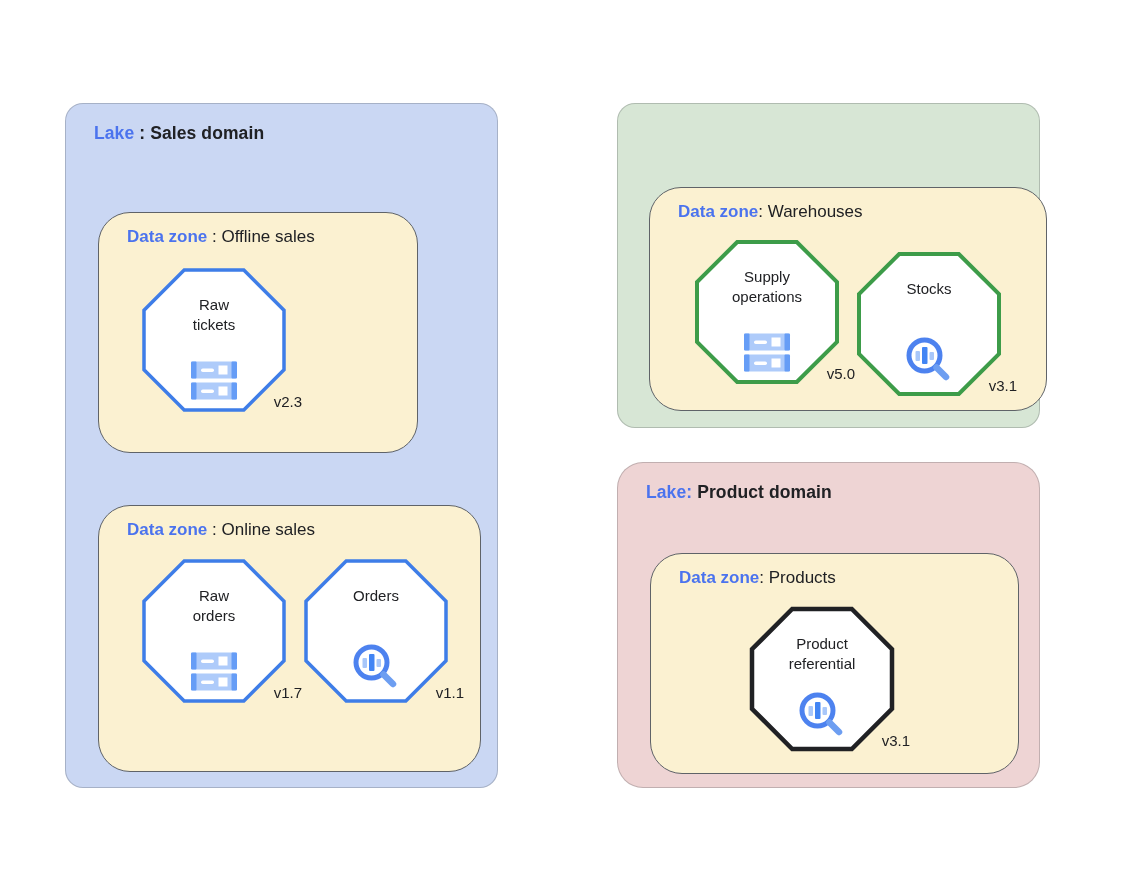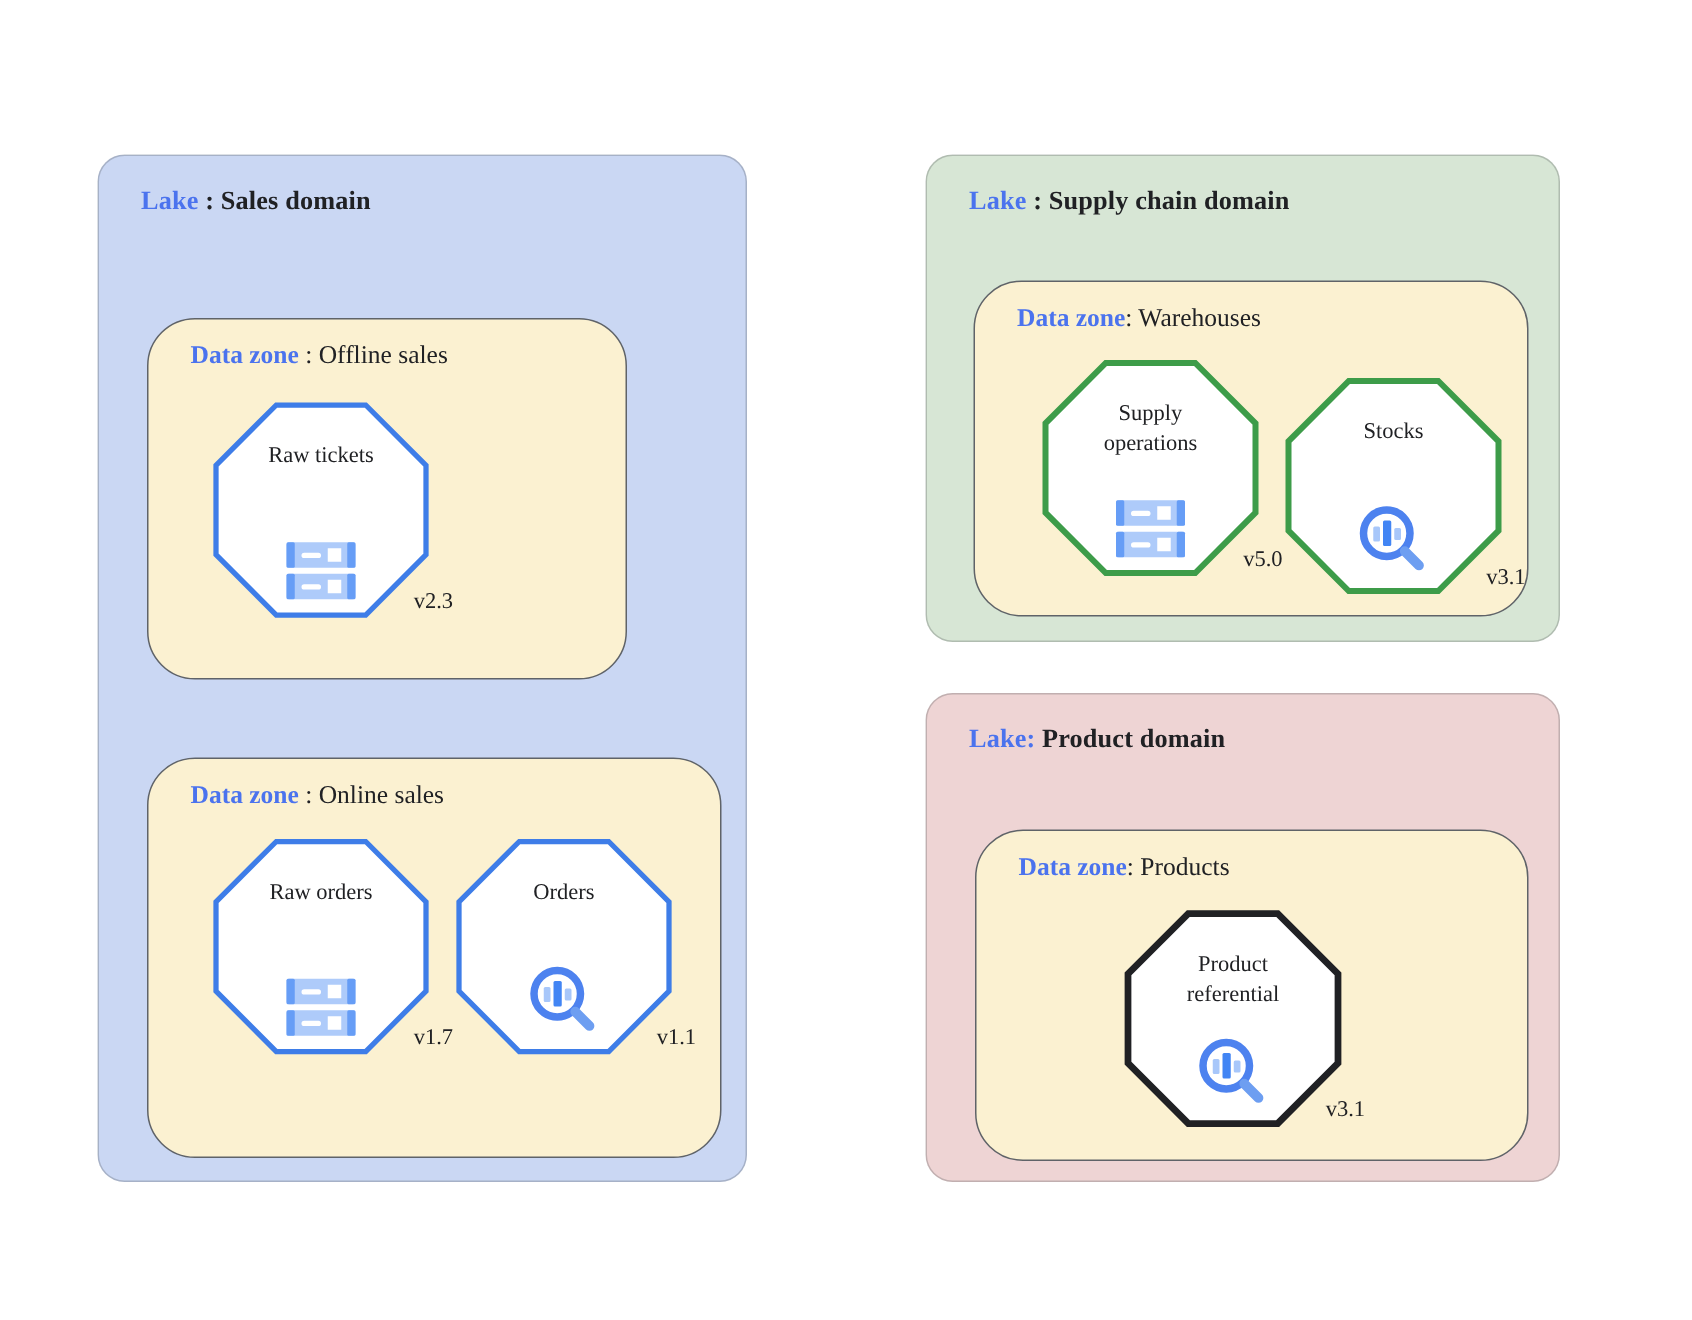--- a/index.html
+++ b/index.html
@@ -1,31 +1,31 @@
 <!DOCTYPE html>
 <html><head>
 <meta charset="utf-8">
 <style>
   * { margin:0; padding:0; box-sizing:border-box; }
   html,body { background:#ffffff; }
   body { font-family:"Liberation Sans", sans-serif; color:#202124; }
-  .canvas { position:relative; width:1128px; height:880px; background:#ffffff; overflow:hidden;font-family:Liberation Serif, serif; }
+  .canvas { position:relative; width:1128px; height:880px; background:#ffffff; overflow:hidden; }
 
   .lake { position:absolute; border-radius:18px; border:1px solid rgba(60,64,67,.25); }
   .lake-sales   { left:65px;  top:103px; width:433px; height:685px; background:#cad7f3; }
   .lake-supply  { left:617px; top:103px; width:423px; height:325px; background:#d7e6d5; }
-  .lake-product { left:617px; top:462px; width:423px; height:326px; background:#eed4d4; }
+  .lake-product { left:617px; top:462px; width:423px; height:326px; background:#eed4d4;border-radius:26px; }
 
   .lake-title { position:absolute; left:28px; top:19px; font-size:17.5px; font-weight:700; color:#202124; letter-spacing:.1px; white-space:pre; }
   .lake-title .accent { color:#4b73ee; }
 
   .zone { position:absolute; background:#fbf1d1; border:1.6px solid #5f6368; border-radius:32px; }
   .zone-offline    { left:32px; top:108px;  width:320px; height:241px; }
   .zone-online     { left:32px; top:401px; width:383px; height:267px; }
-  .zone-warehouses { left:31px; top:83px;  width:370px; height:224px; }
+  .zone-warehouses { left:31px; top:83px;  width:398px; height:224px; }
   .zone-products   { left:32px; top:90px;  width:369px; height:221px; }
 
   .zone-title { position:absolute; left:28px; top:14px; font-size:17px; font-weight:400; color:#202124; white-space:pre; }
   .zone-title .accent { font-weight:700; color:#4b73ee; }
 
   .asset { position:absolute; width:144px; height:144px; }
   .oct { position:absolute; inset:0; width:100%; height:100%; overflow:visible; }
   .oct polygon { fill:#ffffff; stroke-linejoin:miter; }
   .oct-blue  .oct polygon { stroke:#3e7de8; stroke-width:3.5; }
   .oct-green .oct polygon { stroke:#3d9c49; stroke-width:4; }
@@ -117,21 +117,20 @@
               <rect x="25.5" y="17" width="4.5" height="8" rx="1" fill="#a8c7fa"></rect>
             <line x1="32.5" y1="32.5" x2="42" y2="42" stroke="#6d9ef1" stroke-width="6.5" stroke-linecap="round"></line>
           </svg>
         </span>
         <div class="version">v1.1</div>
       </div>
     </div>
   </div>
 
   <div class="lake lake-supply">
-    <div class="lake-title"><span class="accent">Lake</span><span> : Supply chain domain</span></div>
 
     <div class="zone zone-warehouses">
       <div class="zone-title"><span class="accent">Data zone</span><span>: Warehouses</span></div>
 
       <div class="asset oct-green" style="left:45px; top:52px;">
         <svg class="oct" viewBox="0 0 144 144">
             <polygon points="42.2,2 101.8,2 142,42.2 142,101.8 101.8,142 42.2,142 2,101.8 2,42.2"></polygon>
           </svg>
         <div class="asset-label">Supply operations</div>
         <span class="asset-icon">

